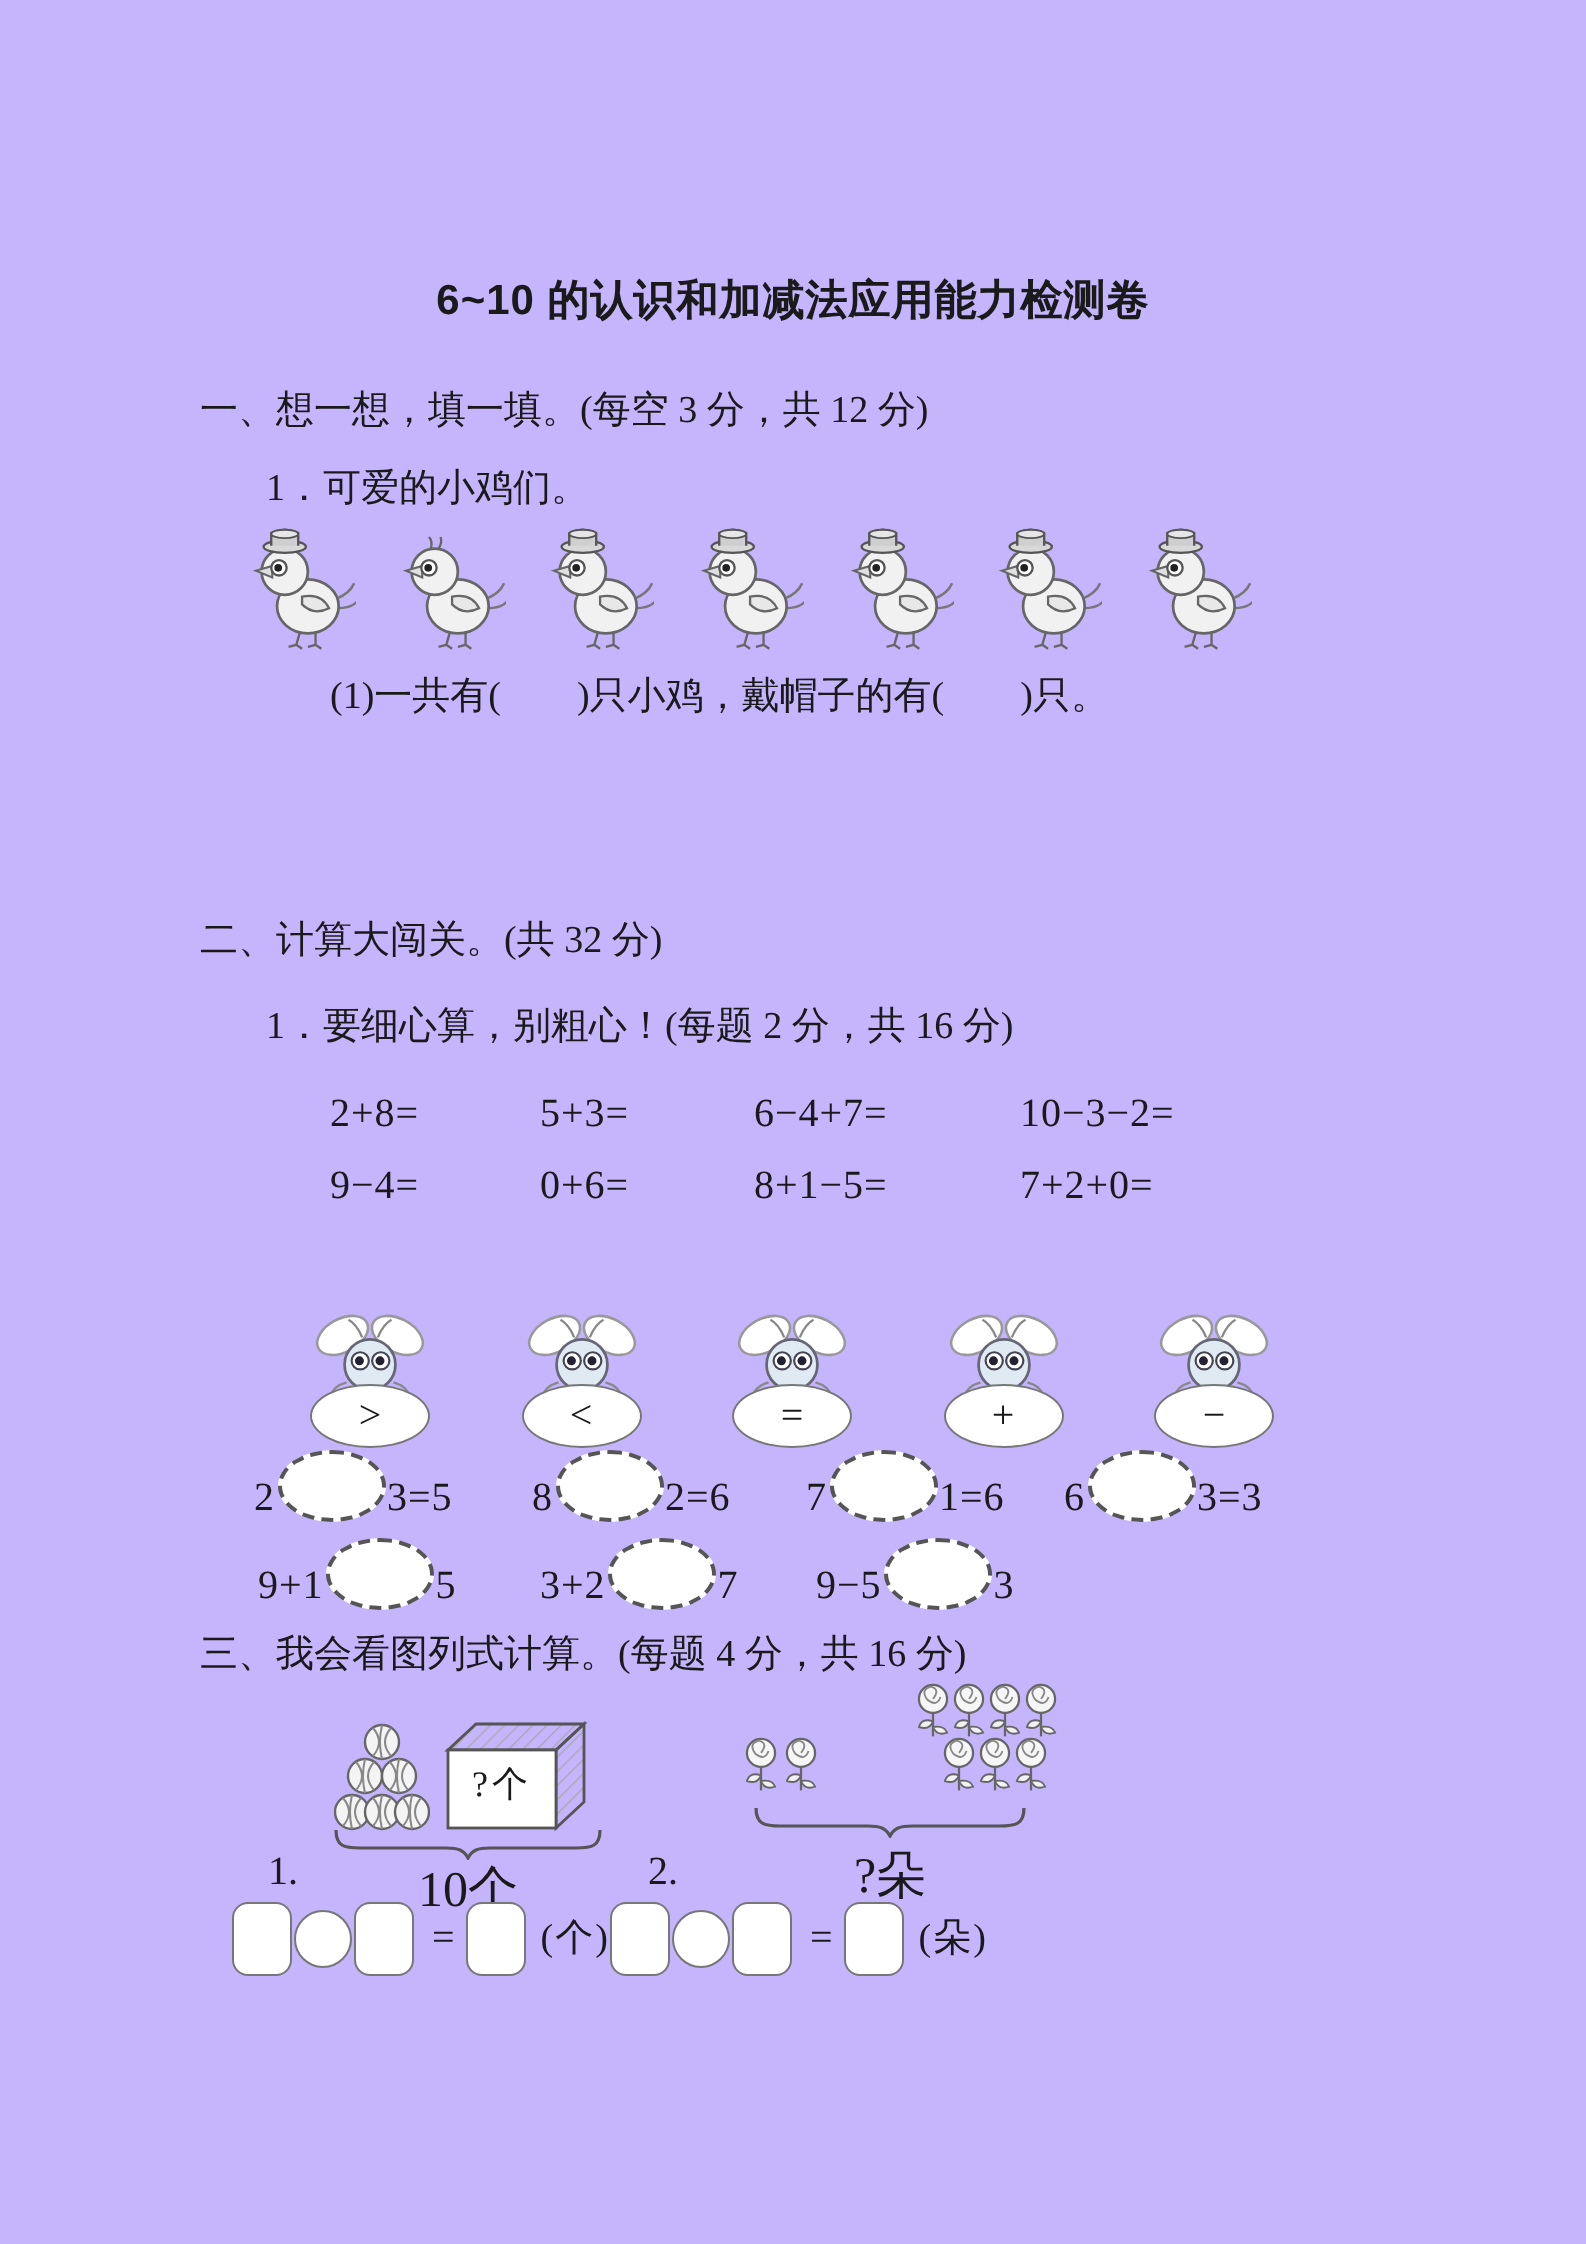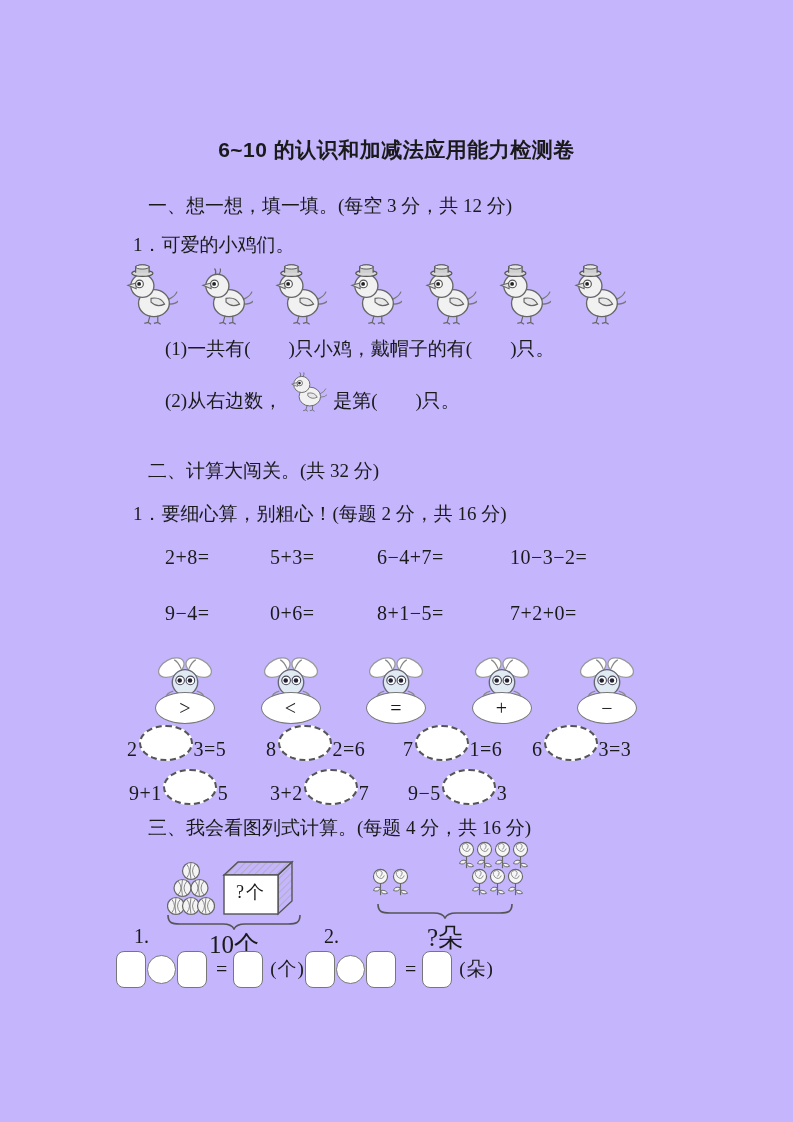--- a/index.html
+++ b/index.html
@@ -4,36 +4,36 @@
 <style>
   * { margin:0; padding:0; box-sizing:border-box; }
   html,body { background:#ffffff; }
   body { font-family:"Liberation Serif","DejaVu Serif",serif; color:#1a1a1a; }
   .page { position:relative; width:793px; height:1122px; background:#c4b5fd; margin:0 auto; overflow:hidden; }
 
   .abs { position:absolute; }
   .title { top:136px; left:0; width:100%; text-align:center;
            font-family:"Liberation Sans","DejaVu Sans",sans-serif;
            font-weight:700; font-size:21px; letter-spacing:0.5px; }
-  .sec-heading { font-size:19px; line-height:1.25;margin-left:48px; }
+  .sec-heading { font-size:19px; line-height:1.25; }
   .q-label { font-size:19px; line-height:1.25; }
   .body-text { font-size:19px; line-height:1.3; }
 
   
   .chicks-row { top:258px; left:126px; width:500px; height:68px;
                 display:flex; justify-content:space-between; align-items:flex-end; }
   .chick-svg { width:52px; height:63px; display:block; }
 
   
   .sub2-row { top:368px; left:165px; height:46px; display:flex; align-items:flex-end; }
   .sub2-row .inline-chick { width:37px; height:43px; margin:0 6px 2px 8px; }
 
   
   .eq-grid { top:545px; left:165px; display:grid;
-             grid-template-columns:105px 107px 133px auto; row-gap:32px;
+             grid-template-columns:105px 107px 133px auto; row-gap:12px;
              font-size:20px; letter-spacing:0.5px; line-height:1.2; }
 
   
   .bees-row { top:654px; left:150px; width:492px; display:flex; justify-content:space-between; }
   .bee { width:70px; display:flex; flex-direction:column; align-items:center; }
   .bee-svg { width:70px; height:45px; display:block; }
   .bee-sign { width:60px; height:32px; margin-top:-7px; background:#fff;
               border:1.5px solid #777; border-radius:50%;
               display:flex; align-items:center; justify-content:center;
               font-size:20px; }
@@ -160,27 +160,20 @@
         <use href="#chick-hat" class="chick-hat-use"></use>
       </svg>
     <svg class="chick-svg" viewBox="0 0 54 64">
         <use href="#chick-body"></use>
         <use href="#chick-hat" class="chick-hat-use"></use>
       </svg>
   </div>
 
   <div class="abs body-text" style="top:337px;left:165px">(1)一共有(　　)只小鸡，戴帽子的有(　　)只。</div>
 
-  <div class="abs sub2-row">
-    <span class="body-text">(2)从右边数，</span>
-    <svg class="inline-chick" viewBox="0 0 54 64">
-        <use href="#chick-body"></use>
-      </svg>
-    <span class="body-text">是第(　　)只。</span>
-  </div>
 
 
   <div class="abs sec-heading" style="top:459px;left:100px">二、计算大闯关。(共 32 分)</div>
 
   <div class="abs q-label" style="top:502px;left:133px">1．要细心算，别粗心！(每题 2 分，共 16 分)</div>
 
   <div class="abs eq-grid">
     <span>2+8=</span>
     <span>5+3=</span>
     <span>6−4+7=</span>

